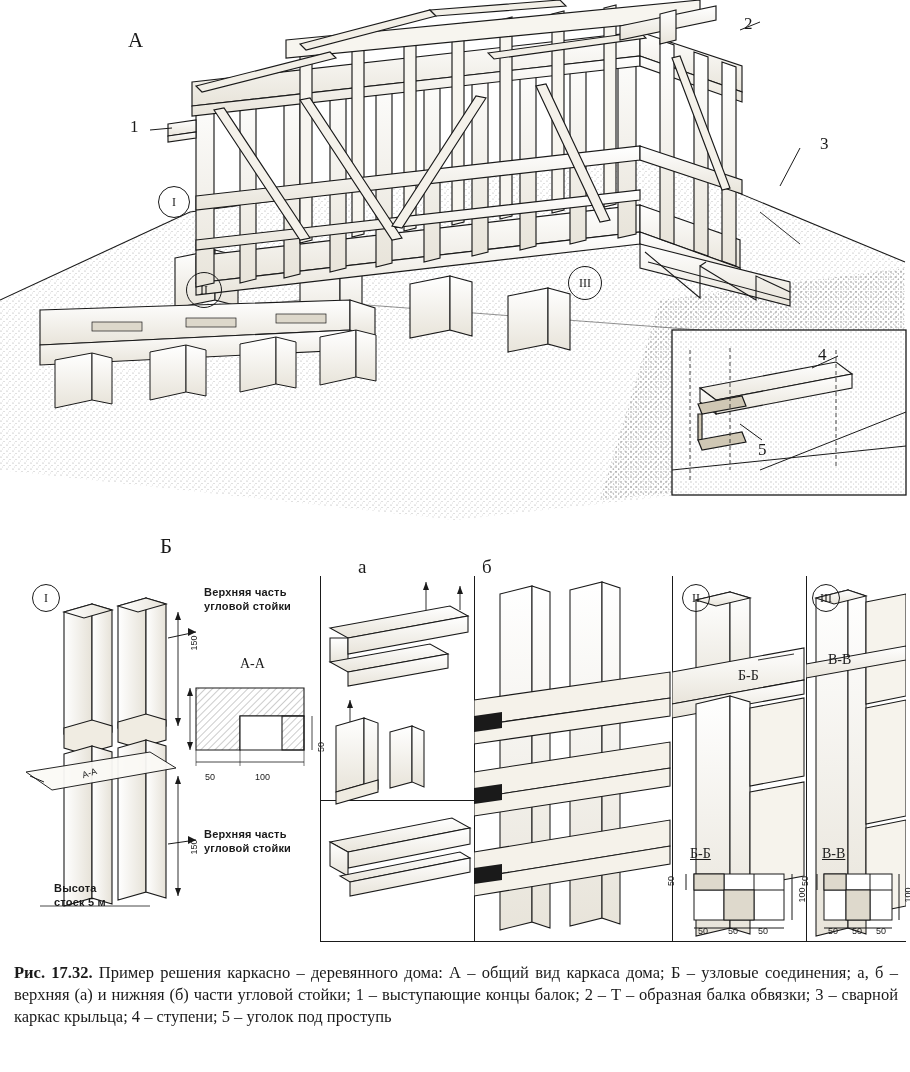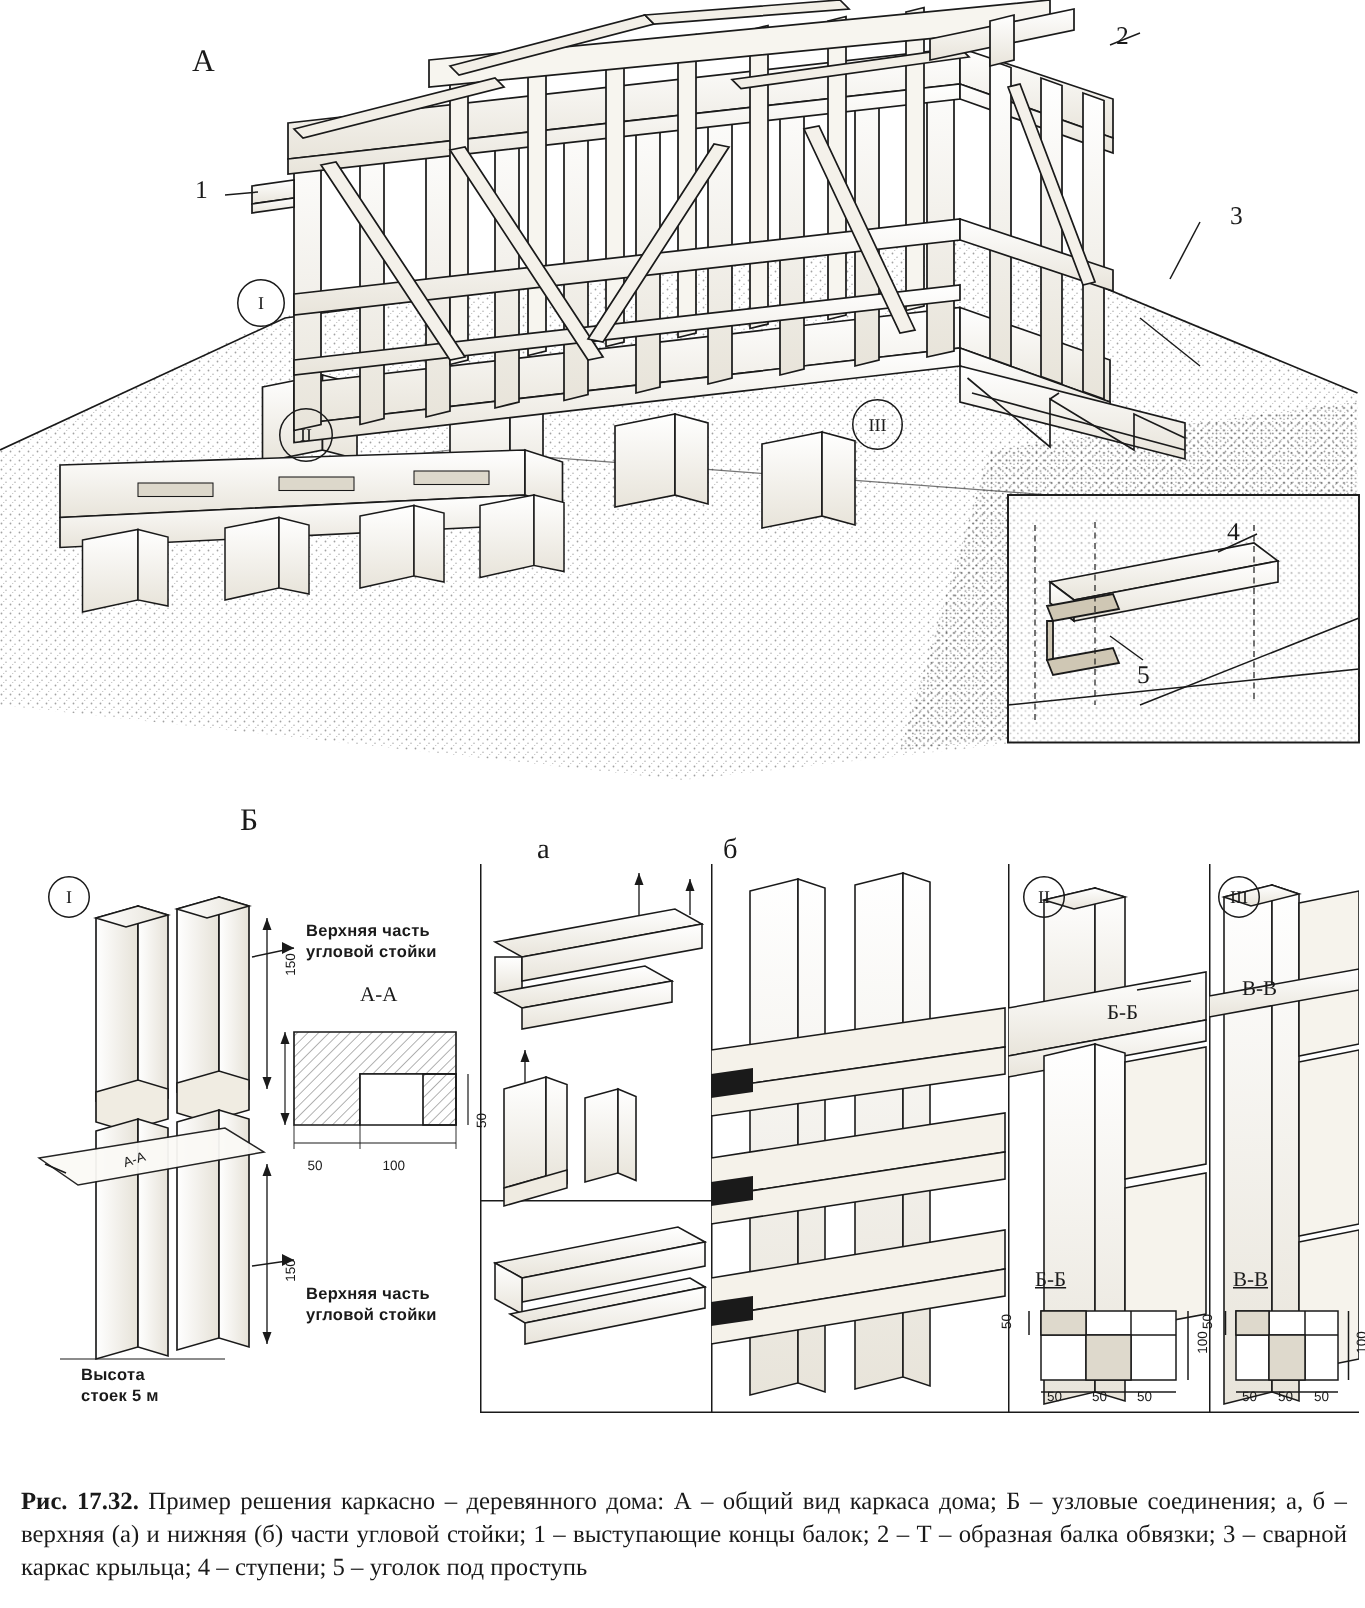--- a/index.html
+++ b/index.html
@@ -7,28 +7,28 @@
        font-family:"Liberation Serif",serif;color:#1a1a1a;}
   .page{position:absolute;left:0;top:0;width:910px;height:1072px;}
 
   
   .lbl{position:absolute;font-family:"Liberation Serif",serif;}
   .num{position:absolute;font-family:"Liberation Serif",serif;font-size:17px;}
   .circ{position:absolute;border:1.4px solid #1a1a1a;border-radius:50%;
         display:flex;align-items:center;justify-content:center;
         font-family:"Liberation Serif",serif;font-size:12px;background:transparent;}
   .hand{position:absolute;font-family:"Liberation Sans",sans-serif;font-size:11px;
-        font-weight:bold;letter-spacing:.2px;line-height:1.25;margin-top:29px;}
+        font-weight:bold;letter-spacing:.2px;line-height:1.25;}
   .tiny{position:absolute;font-family:"Liberation Sans",sans-serif;font-size:9px;}
   .secl{position:absolute;font-family:"Liberation Serif",serif;font-size:14px;}
   svg{display:block;}
 
   
   .caption{position:absolute;left:14px;top:962px;width:884px;font-size:16.5px;
-           line-height:1.33;text-align:justify;margin-top:28px;}
+           line-height:1.33;text-align:justify;}
   .caption b{font-weight:bold;}
 
   
   .vline{position:absolute;background:#1a1a1a;width:1px;}
   .hline{position:absolute;background:#1a1a1a;height:1px;}
 </style>
 </head>
 <body>
 
 <div class="page">

